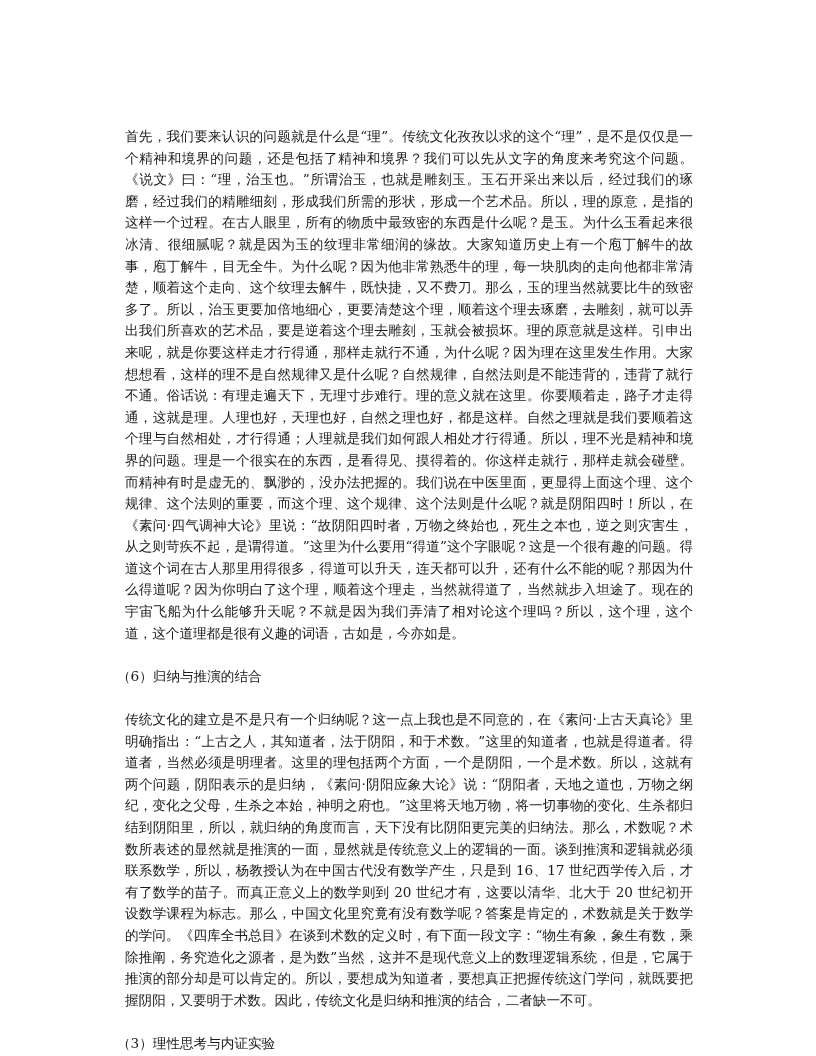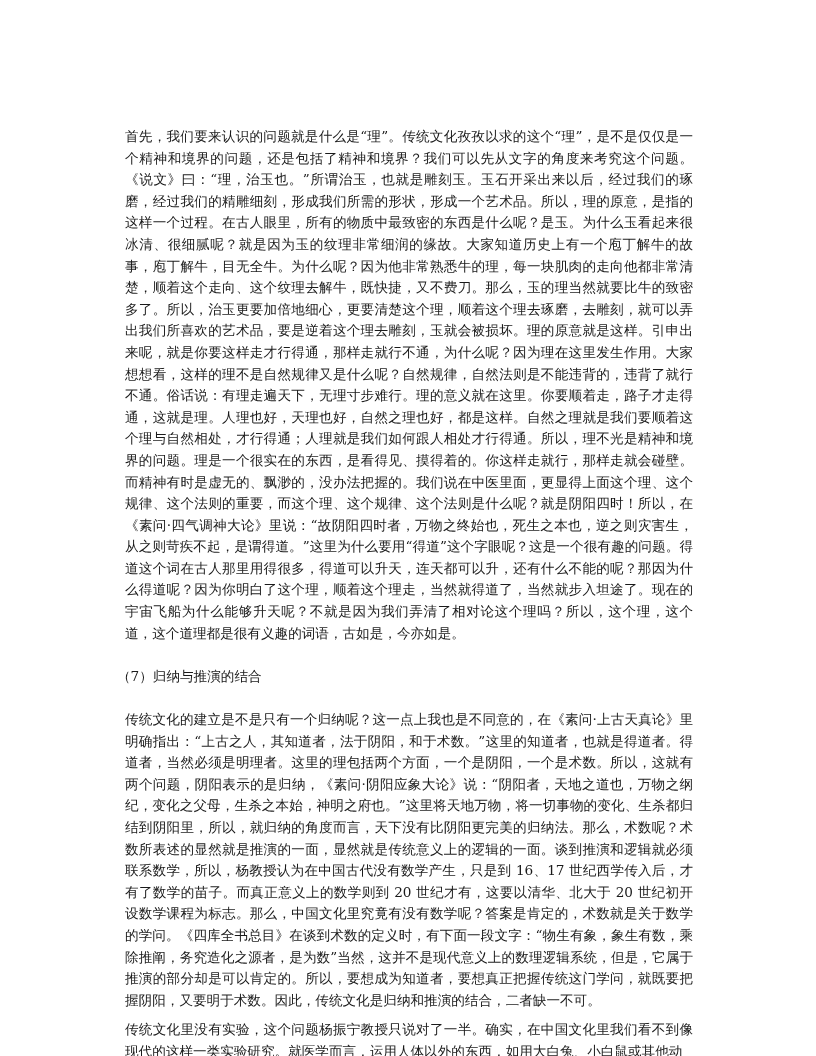--- a/index.html
+++ b/index.html
@@ -23,16 +23,17 @@
     margin: 0;
     margin-top: 21.6px;
     margin-bottom: 21.6px;
   }
 </style>
 </head>
 <body>
 
 <div class="page">
   <p class="para">首先，我们要来认识的问题就是什么是“理”。传统文化孜孜以求的这个“理”，是不是仅仅是一个精神和境界的问题，还是包括了精神和境界？我们可以先从文字的角度来考究这个问题。《说文》曰：“理，治玉也。”所谓治玉，也就是雕刻玉。玉石开采出来以后，经过我们的琢磨，经过我们的精雕细刻，形成我们所需的形状，形成一个艺术品。所以，理的原意，是指的这样一个过程。在古人眼里，所有的物质中最致密的东西是什么呢？是玉。为什么玉看起来很冰清、很细腻呢？就是因为玉的纹理非常细润的缘故。大家知道历史上有一个庖丁解牛的故事，庖丁解牛，目无全牛。为什么呢？因为他非常熟悉牛的理，每一块肌肉的走向他都非常清楚，顺着这个走向、这个纹理去解牛，既快捷，又不费刀。那么，玉的理当然就要比牛的致密多了。所以，治玉更要加倍地细心，更要清楚这个理，顺着这个理去琢磨，去雕刻，就可以弄出我们所喜欢的艺术品，要是逆着这个理去雕刻，玉就会被损坏。理的原意就是这样。引申出来呢，就是你要这样走才行得通，那样走就行不通，为什么呢？因为理在这里发生作用。大家想想看，这样的理不是自然规律又是什么呢？自然规律，自然法则是不能违背的，违背了就行不通。俗话说：有理走遍天下，无理寸步难行。理的意义就在这里。你要顺着走，路子才走得通，这就是理。人理也好，天理也好，自然之理也好，都是这样。自然之理就是我们要顺着这个理与自然相处，才行得通；人理就是我们如何跟人相处才行得通。所以，理不光是精神和境界的问题。理是一个很实在的东西，是看得见、摸得着的。你这样走就行，那样走就会碰壁。而精神有时是虚无的、飘渺的，没办法把握的。我们说在中医里面，更显得上面这个理、这个规律、这个法则的重要，而这个理、这个规律、这个法则是什么呢？就是阴阳四时！所以，在《素问·四气调神大论》里说：“故阴阳四时者，万物之终始也，死生之本也，逆之则灾害生，从之则苛疾不起，是谓得道。”这里为什么要用“得道”这个字眼呢？这是一个很有趣的问题。得道这个词在古人那里用得很多，得道可以升天，连天都可以升，还有什么不能的呢？那因为什么得道呢？因为你明白了这个理，顺着这个理走，当然就得道了，当然就步入坦途了。现在的宇宙飞船为什么能够升天呢？不就是因为我们弄清了相对论这个理吗？所以，这个理，这个道，这个道理都是很有义趣的词语，古如是，今亦如是。</p>
-  <p class="heading">（7）归纳与推演的结合</p>
+  <p class="heading">（6）归纳与推演的结合</p>
   <p class="para">传统文化的建立是不是只有一个归纳呢？这一点上我也是不同意的，在《素问·上古天真论》里明确指出：“上古之人，其知道者，法于阴阳，和于术数。”这里的知道者，也就是得道者。得道者，当然必须是明理者。这里的理包括两个方面，一个是阴阳，一个是术数。所以，这就有两个问题，阴阳表示的是归纳，《素问·阴阳应象大论》说：“阴阳者，天地之道也，万物之纲纪，变化之父母，生杀之本始，神明之府也。”这里将天地万物，将一切事物的变化、生杀都归结到阴阳里，所以，就归纳的角度而言，天下没有比阴阳更完美的归纳法。那么，术数呢？术数所表述的显然就是推演的一面，显然就是传统意义上的逻辑的一面。谈到推演和逻辑就必须联系数学，所以，杨教授认为在中国古代没有数学产生，只是到 16、17 世纪西学传入后，才有了数学的苗子。而真正意义上的数学则到 20 世纪才有，这要以清华、北大于 20 世纪初开设数学课程为标志。那么，中国文化里究竟有没有数学呢？答案是肯定的，术数就是关于数学的学问。《四库全书总目》在谈到术数的定义时，有下面一段文字：“物生有象，象生有数，乘除推阐，务究造化之源者，是为数”当然，这并不是现代意义上的数理逻辑系统，但是，它属于推演的部分却是可以肯定的。所以，要想成为知道者，要想真正把握传统这门学问，就既要把握阴阳，又要明于术数。因此，传统文化是归纳和推演的结合，二者缺一不可。</p>
+  <p class="heading">（3）理性思考与内证实验</p>
   <p class="para">传统文化里没有实验，这个问题杨振宁教授只说对了一半。确实，在中国文化里我们看不到像现代的这样一类实验研究。就医学而言，运用人体以外的东西，如用大白兔、小白鼠或其他动</p>
 </div>
 
 </body></html>

